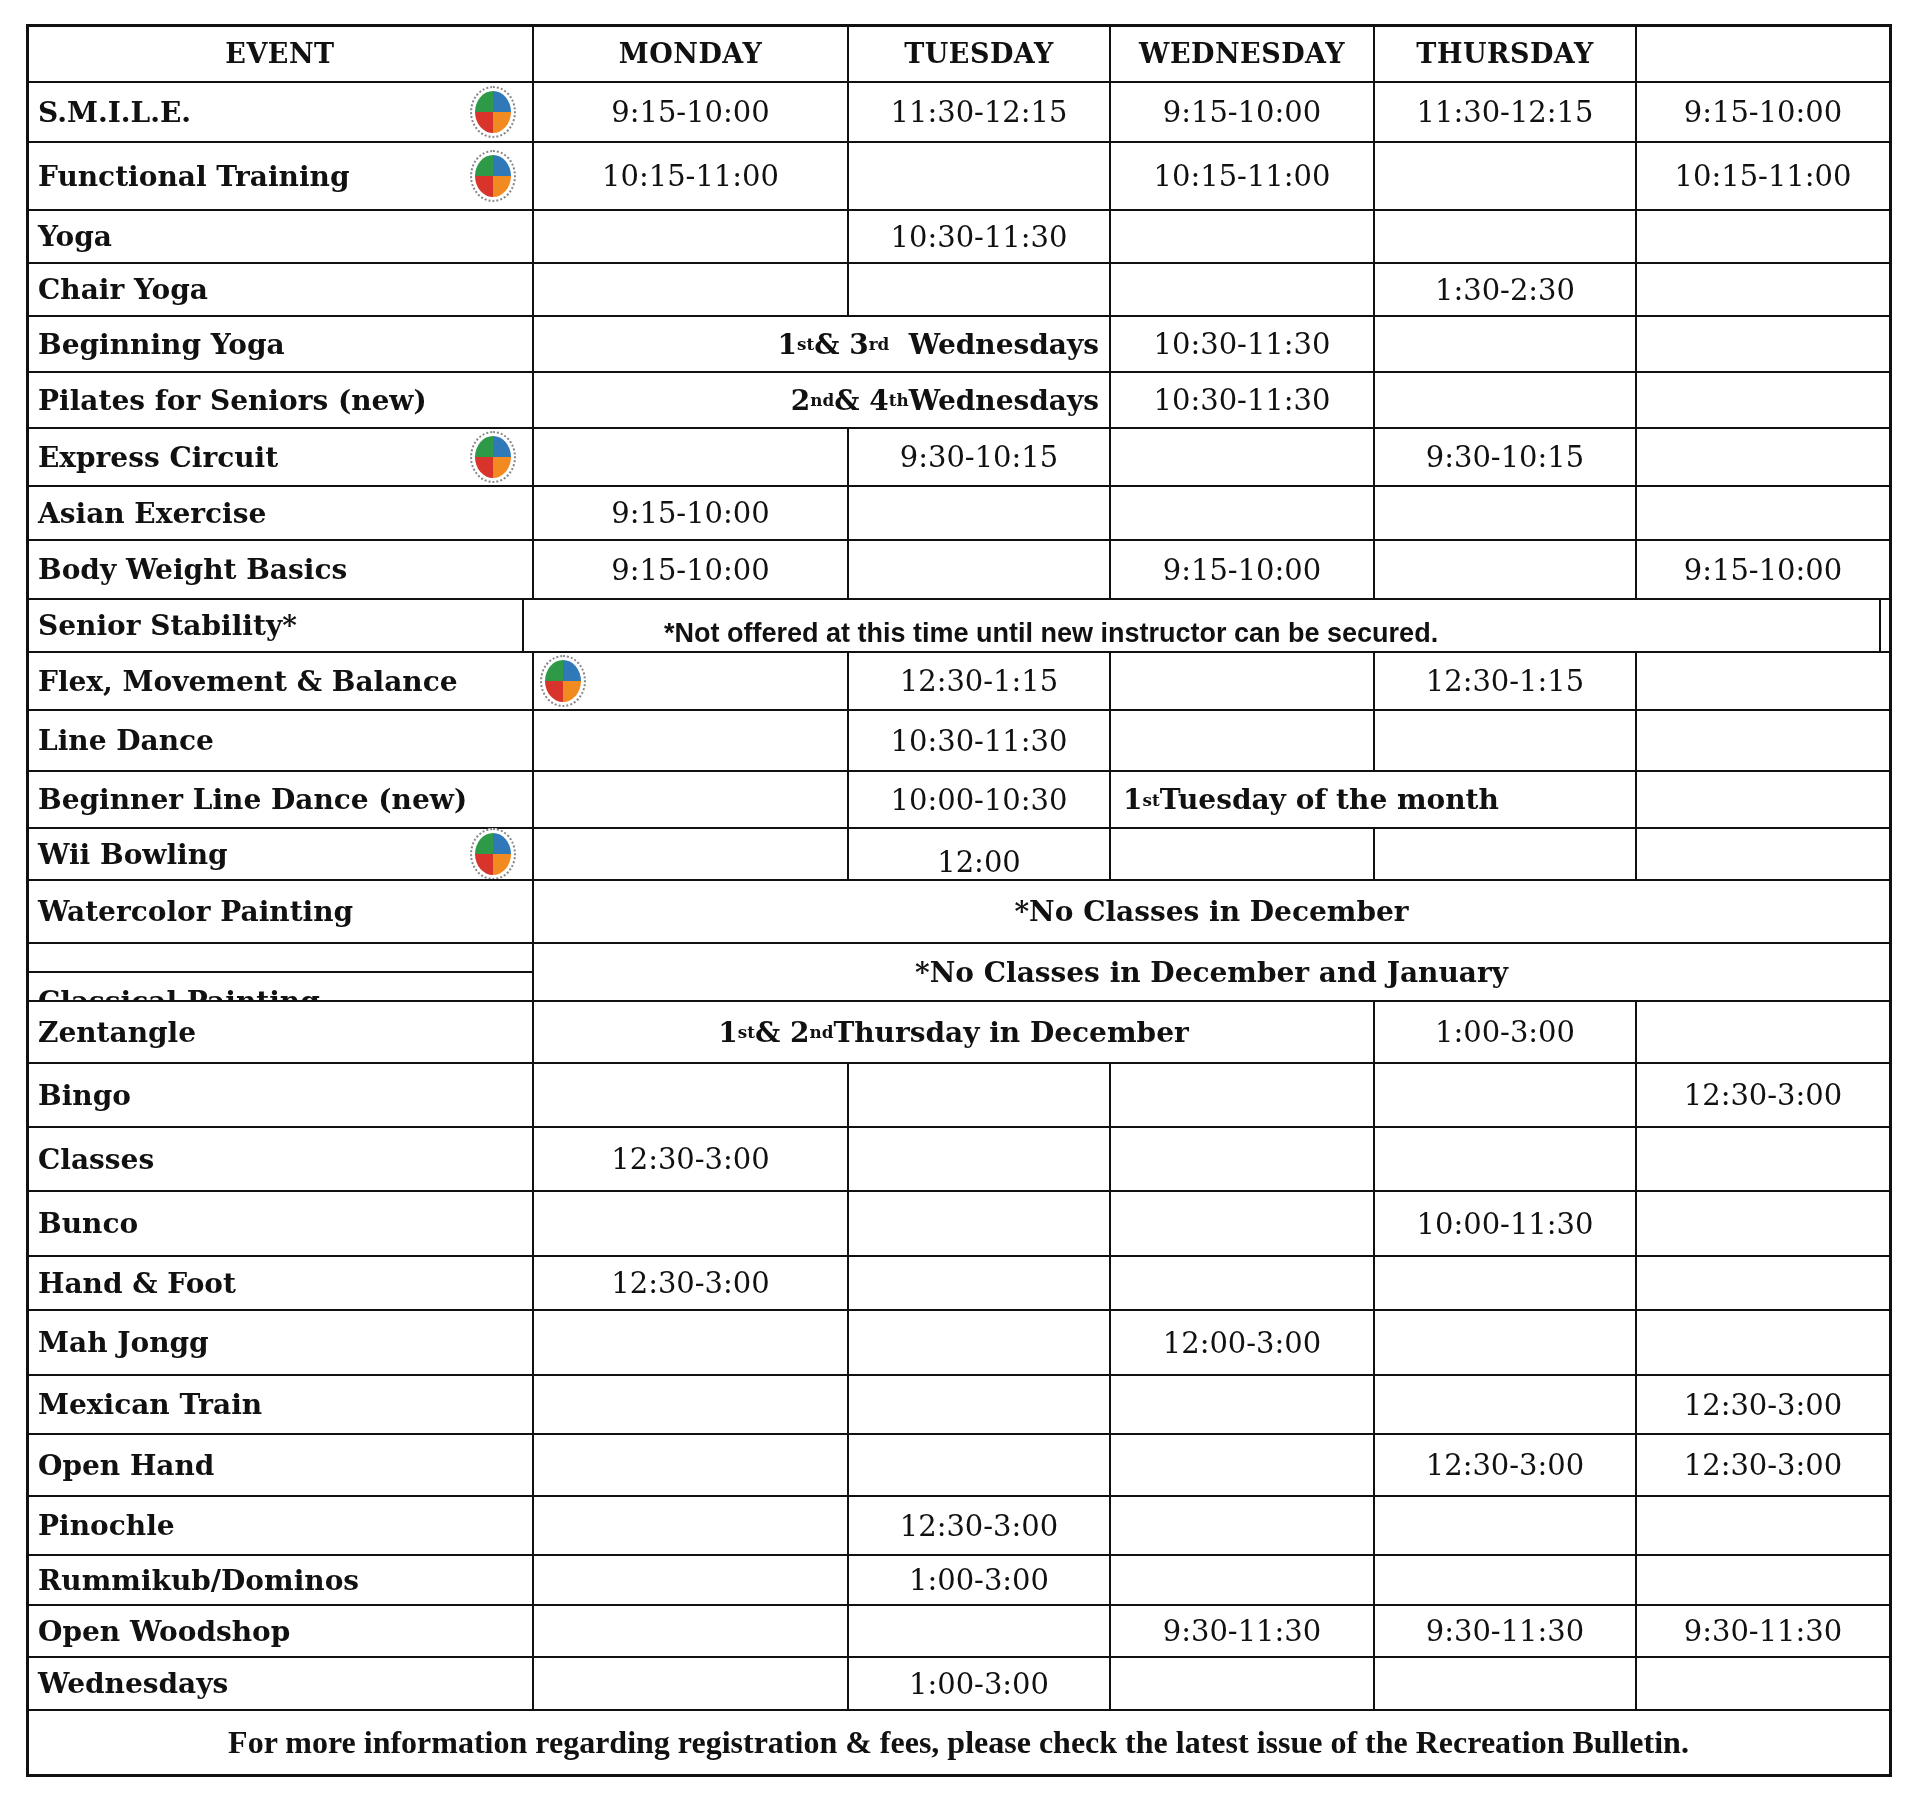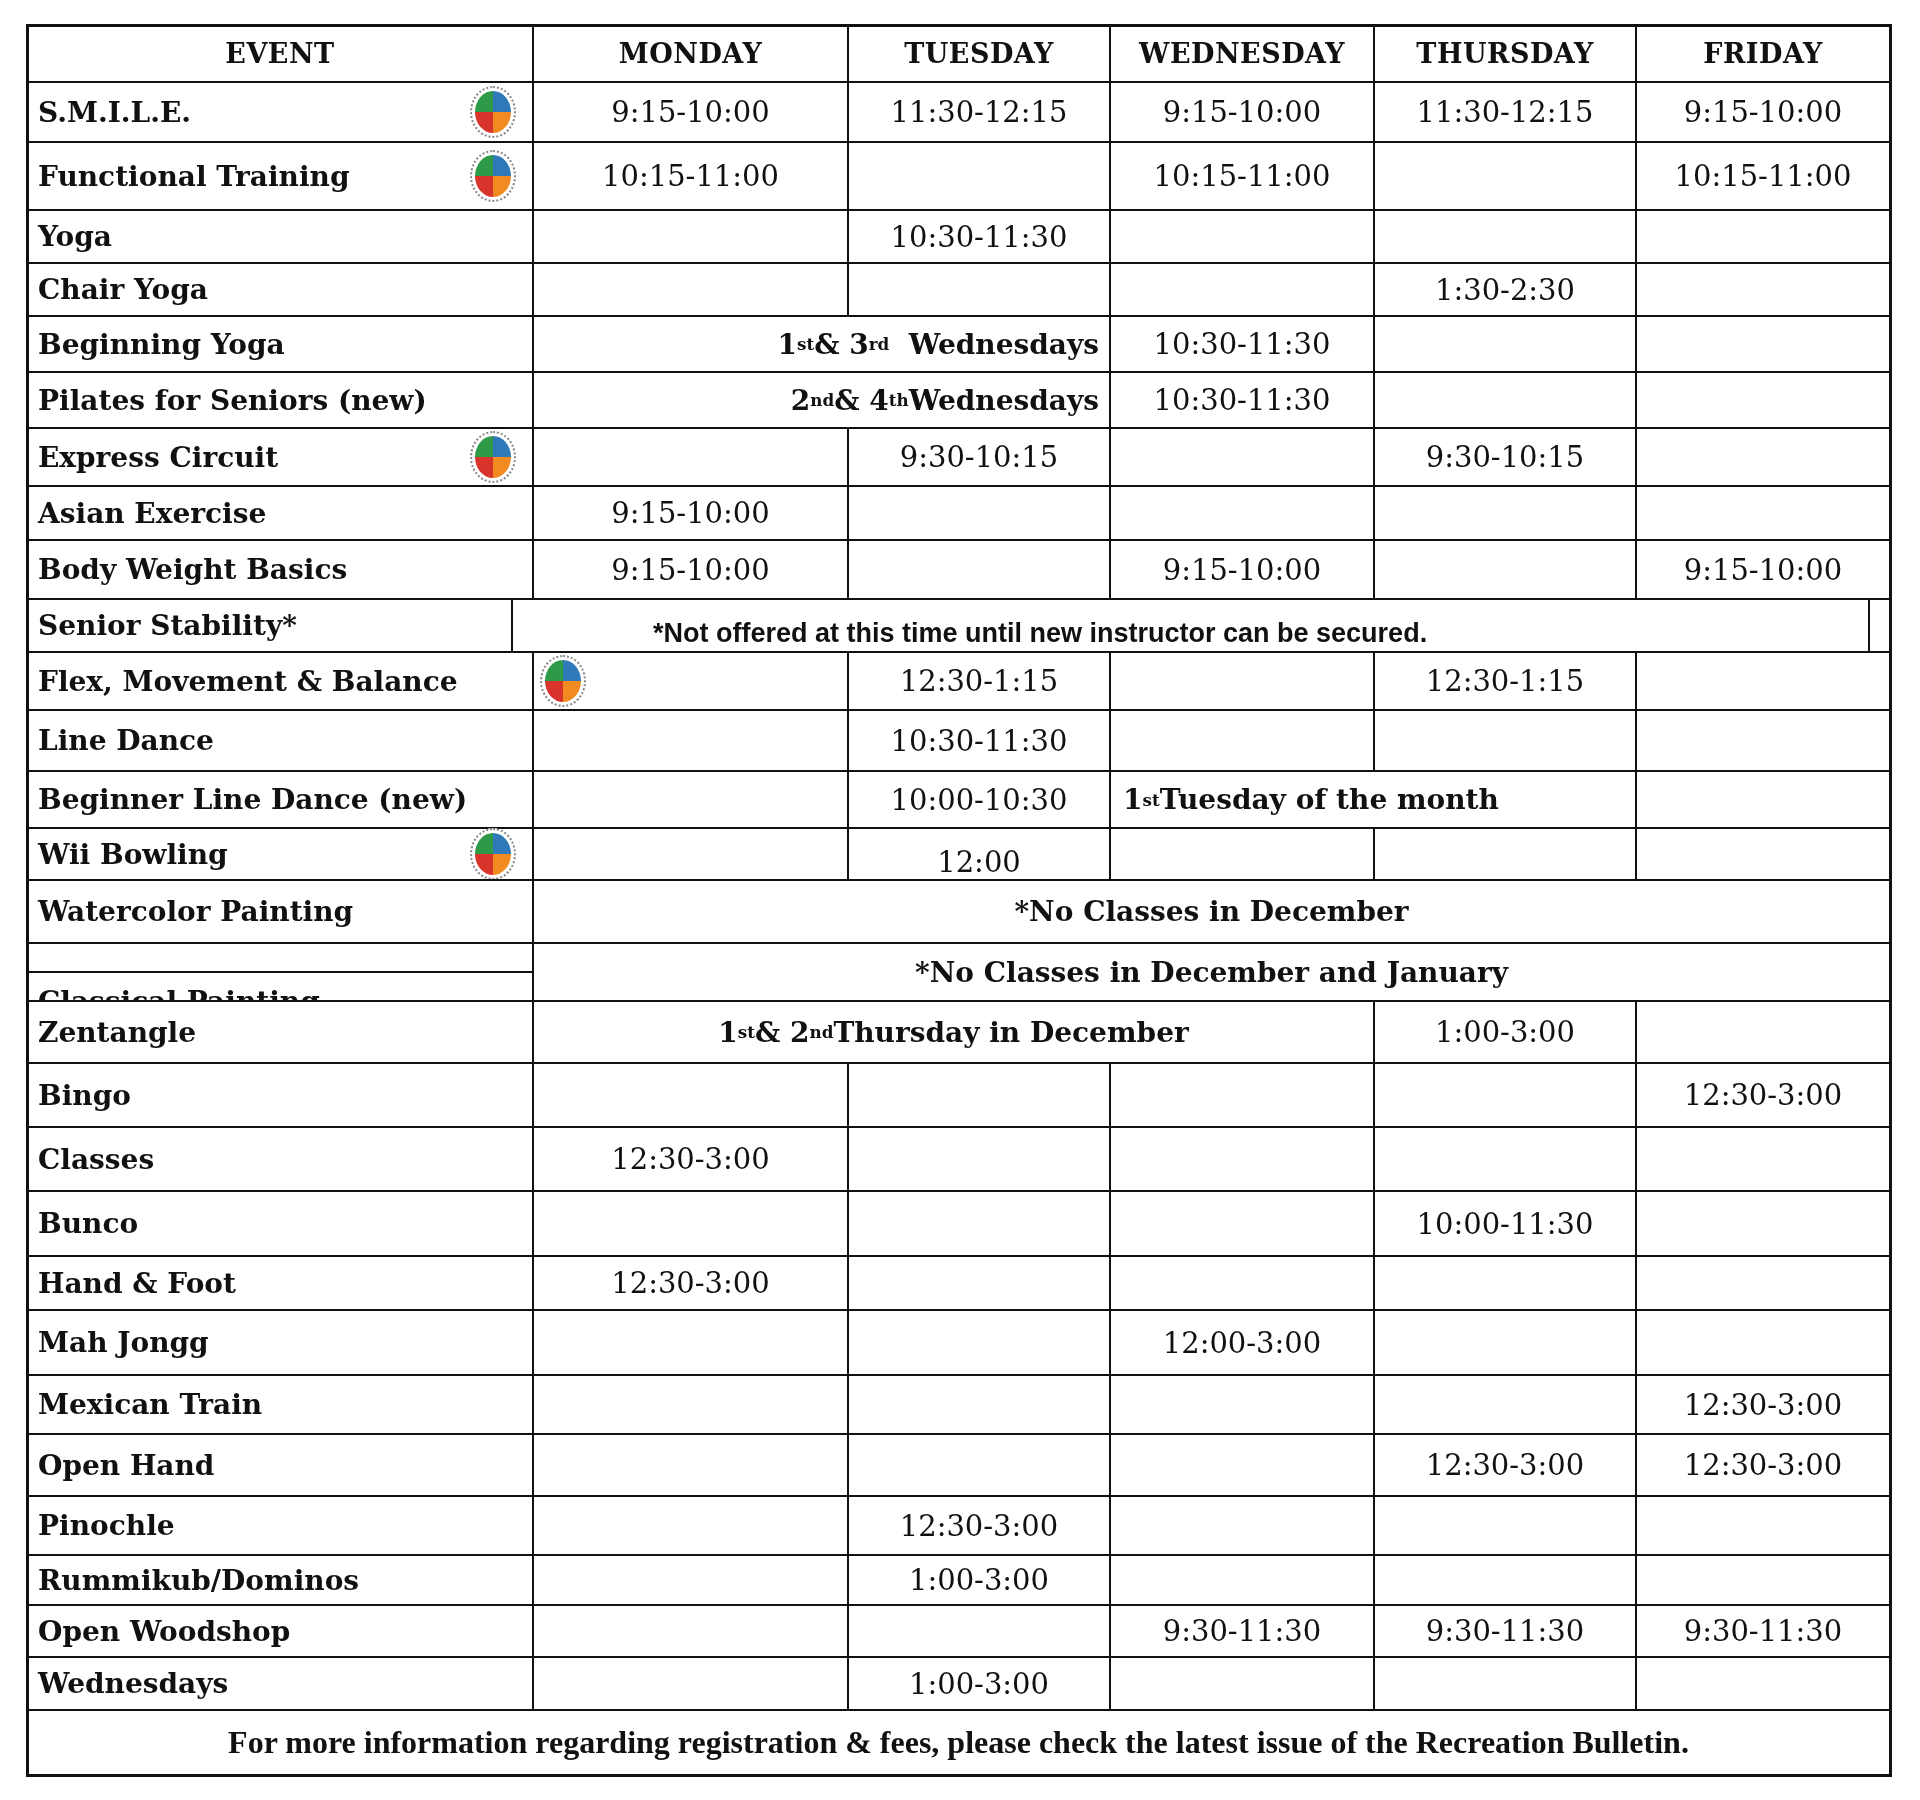--- a/index.html
+++ b/index.html
@@ -28,21 +28,20 @@
 </style>
 </head>
 <body>
 
 <div id="sched">
     <div class="cell hdr" style="left: 27px; top: 25px; width: 508px; height: 59px;">EVENT</div>
     <div class="cell hdr" style="left: 533px; top: 25px; width: 317px; height: 59px;">MONDAY</div>
     <div class="cell hdr" style="left: 848px; top: 25px; width: 264px; height: 59px;">TUESDAY</div>
     <div class="cell hdr" style="left: 1110px; top: 25px; width: 266px; height: 59px;">WEDNESDAY</div>
     <div class="cell hdr" style="left: 1374px; top: 25px; width: 264px; height: 59px;">THURSDAY</div>
-    <div class="cell hdr" style="left: 1636px; top: 25px; width: 256px; height: 59px;">FRIDAY</div>
     <div class="cell ev" style="left: 27px; top: 82px; width: 508px; height: 62px; position: absolute;">S.M.I.L.E.<div class="logo" style="left: 442px; top: 50%; margin-top: -26px;">
         <div class="inner">
           <div class="q" style="left: 0px; top: 0px; background: rgb(46, 154, 72);"></div>
           <div class="q" style="left: 50%; top: 0px; background: rgb(47, 121, 185);"></div>
           <div class="q" style="left: 0px; top: 50%; background: rgb(216, 52, 44);"></div>
           <div class="q" style="left: 50%; top: 50%; background: rgb(242, 138, 34);"></div>
         </div>
       </div></div>
     <div class="cell tm" style="left: 533px; top: 82px; width: 317px; height: 62px;">9:15-10:00</div>
     <div class="cell tm" style="left: 848px; top: 82px; width: 264px; height: 62px;">11:30-12:15</div>
@@ -102,21 +101,21 @@
     <div class="cell tm" style="left: 1110px; top: 486px; width: 266px; height: 56px;"></div>
     <div class="cell tm" style="left: 1374px; top: 486px; width: 264px; height: 56px;"></div>
     <div class="cell tm" style="left: 1636px; top: 486px; width: 256px; height: 56px;"></div>
     <div class="cell ev" style="left: 27px; top: 540px; width: 508px; height: 61px;">Body Weight Basics</div>
     <div class="cell tm" style="left: 533px; top: 540px; width: 317px; height: 61px;">9:15-10:00</div>
     <div class="cell tm" style="left: 848px; top: 540px; width: 264px; height: 61px;"></div>
     <div class="cell tm" style="left: 1110px; top: 540px; width: 266px; height: 61px;">9:15-10:00</div>
     <div class="cell tm" style="left: 1374px; top: 540px; width: 264px; height: 61px;"></div>
     <div class="cell tm" style="left: 1636px; top: 540px; width: 256px; height: 61px;">9:15-10:00</div>
     <div class="cell ev" style="left: 27px; top: 599px; width: 508px; height: 55px;">Senior Stability*</div>
-    <div class="cell note-sans" style="left: 512px; top: 599px; width: 1359px; height: 55px; justify-content: flex-start; padding-left: 140px;">*Not offered at this time until new instructor can be secured.</div>
+    <div class="cell note-sans" style="left: 523px; top: 599px; width: 1359px; height: 55px; justify-content: flex-start; padding-left: 140px;">*Not offered at this time until new instructor can be secured.</div>
     <div class="cell ev" style="left: 27px; top: 652px; width: 508px; height: 60px;">Flex, Movement &amp; Balance</div>
     <div class="cell tm" style="left: 533px; top: 652px; width: 317px; height: 60px; position: absolute;">
       <div class="logo" style="left: 6px; top: 50%; margin-top: -26px;">
         <div class="inner">
           <div class="q" style="left: 0px; top: 0px; background: rgb(46, 154, 72);"></div>
           <div class="q" style="left: 50%; top: 0px; background: rgb(47, 121, 185);"></div>
           <div class="q" style="left: 0px; top: 50%; background: rgb(216, 52, 44);"></div>
           <div class="q" style="left: 50%; top: 50%; background: rgb(242, 138, 34);"></div>
         </div>
       </div>

